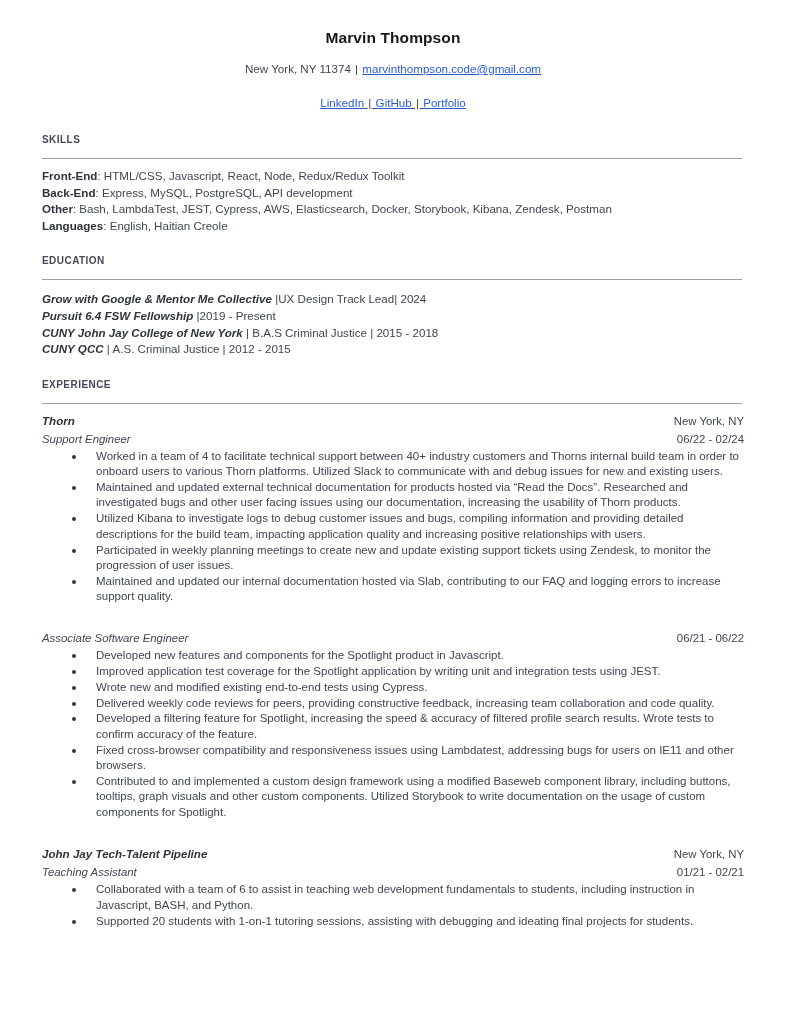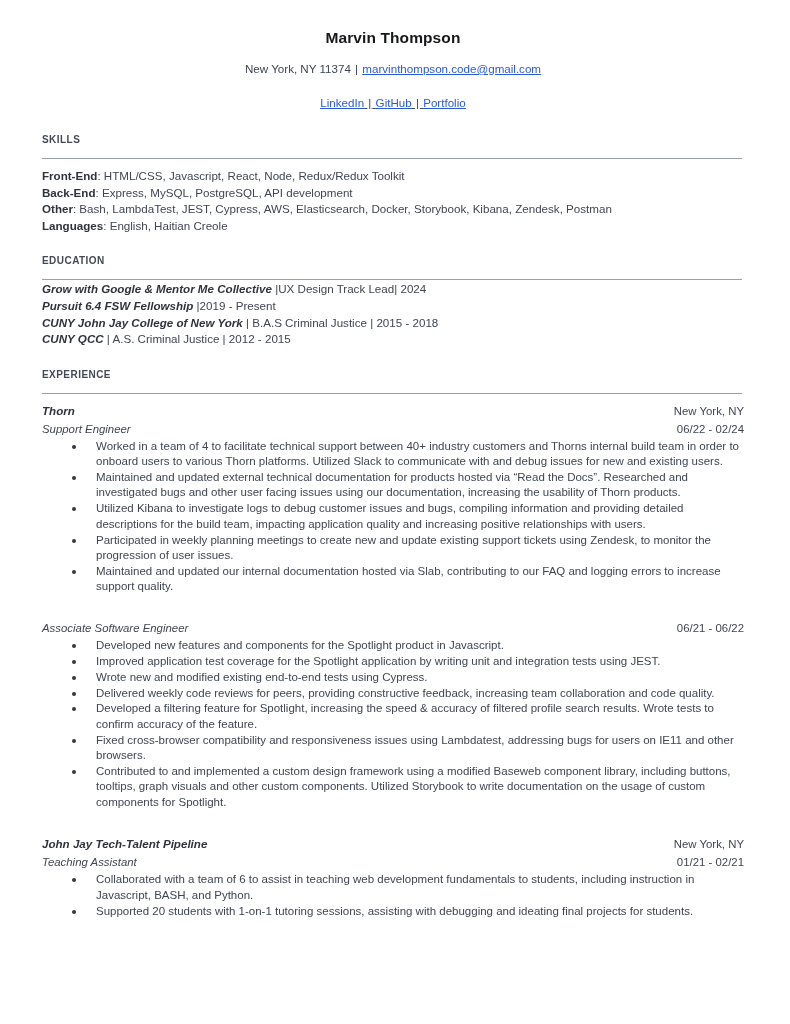--- a/index.html
+++ b/index.html
@@ -82,21 +82,21 @@
     line-height: 16.6px;
     color: #3f4652;
   }
   .skill-label {
     font-weight: bold;
     color: #2e333c;
   }
 
   
   .edu-body {
-    margin-top: 1px;
+    margin-top: 11px;
   }
   .edu-row {
     font-size: 11.6px;
     line-height: 16.6px;
     color: #3f4652;
   }
   .edu-school {
     font-weight: bold;
     font-style: italic;
     color: #2e333c;

